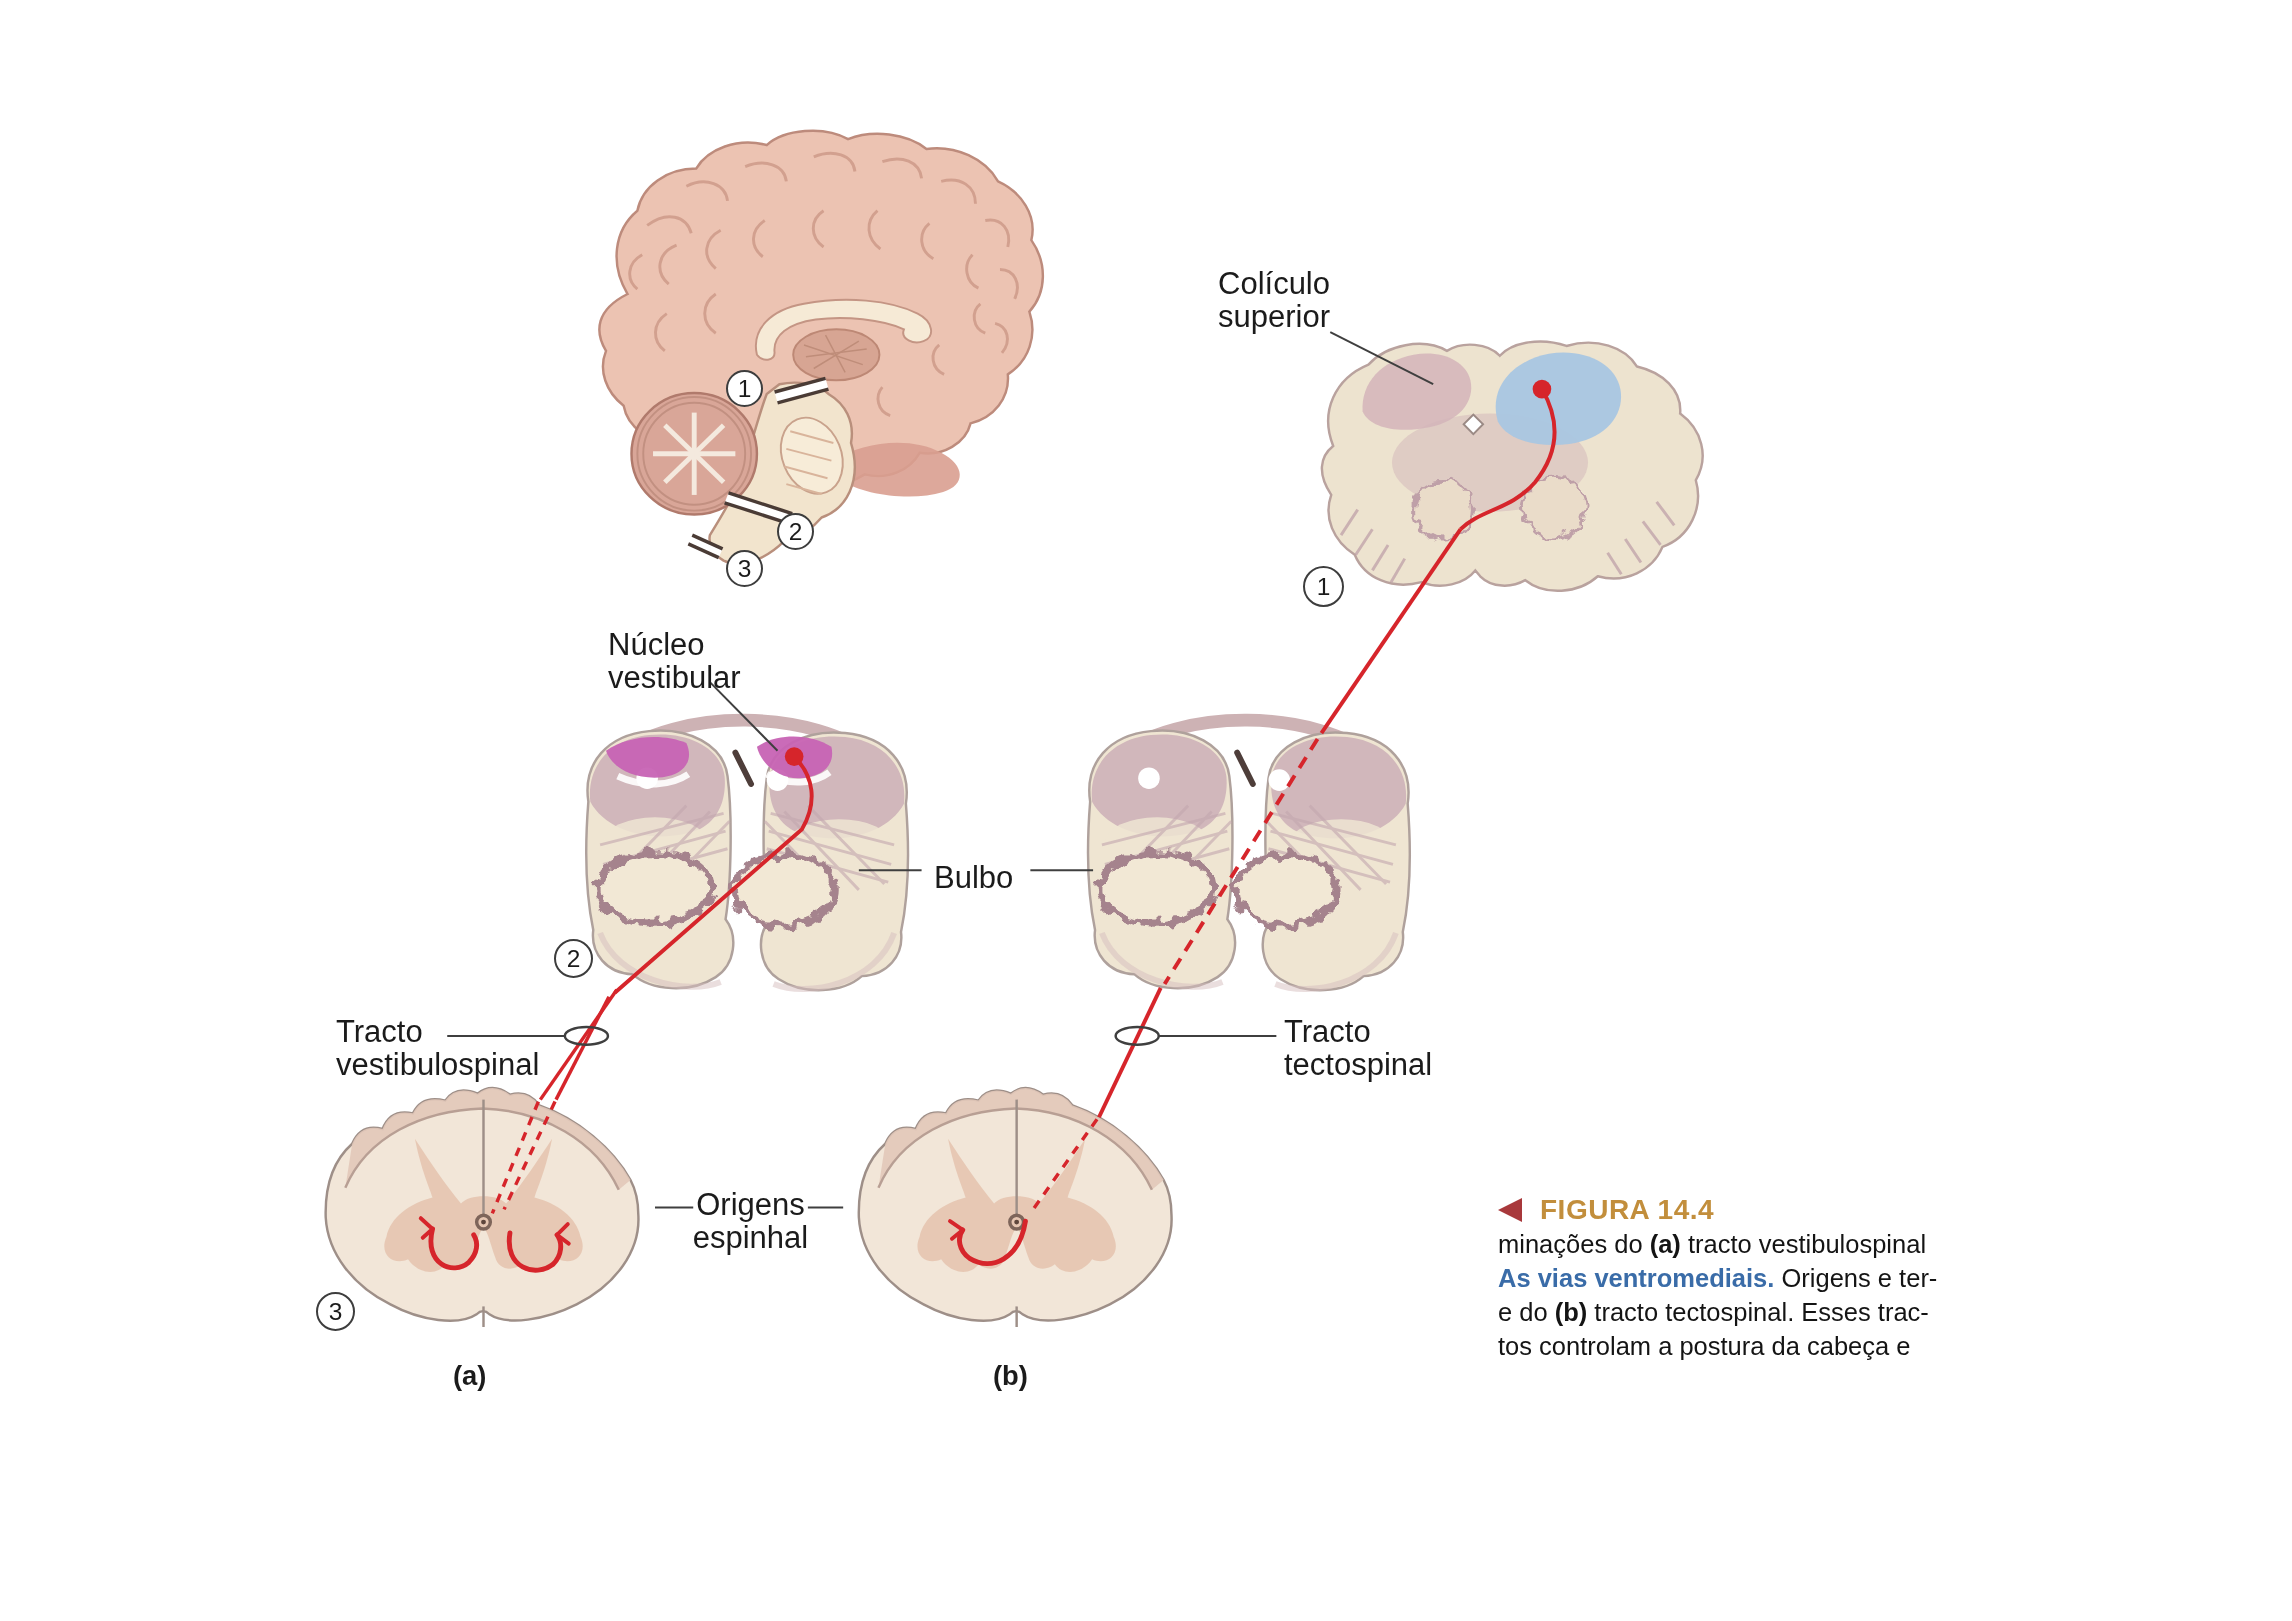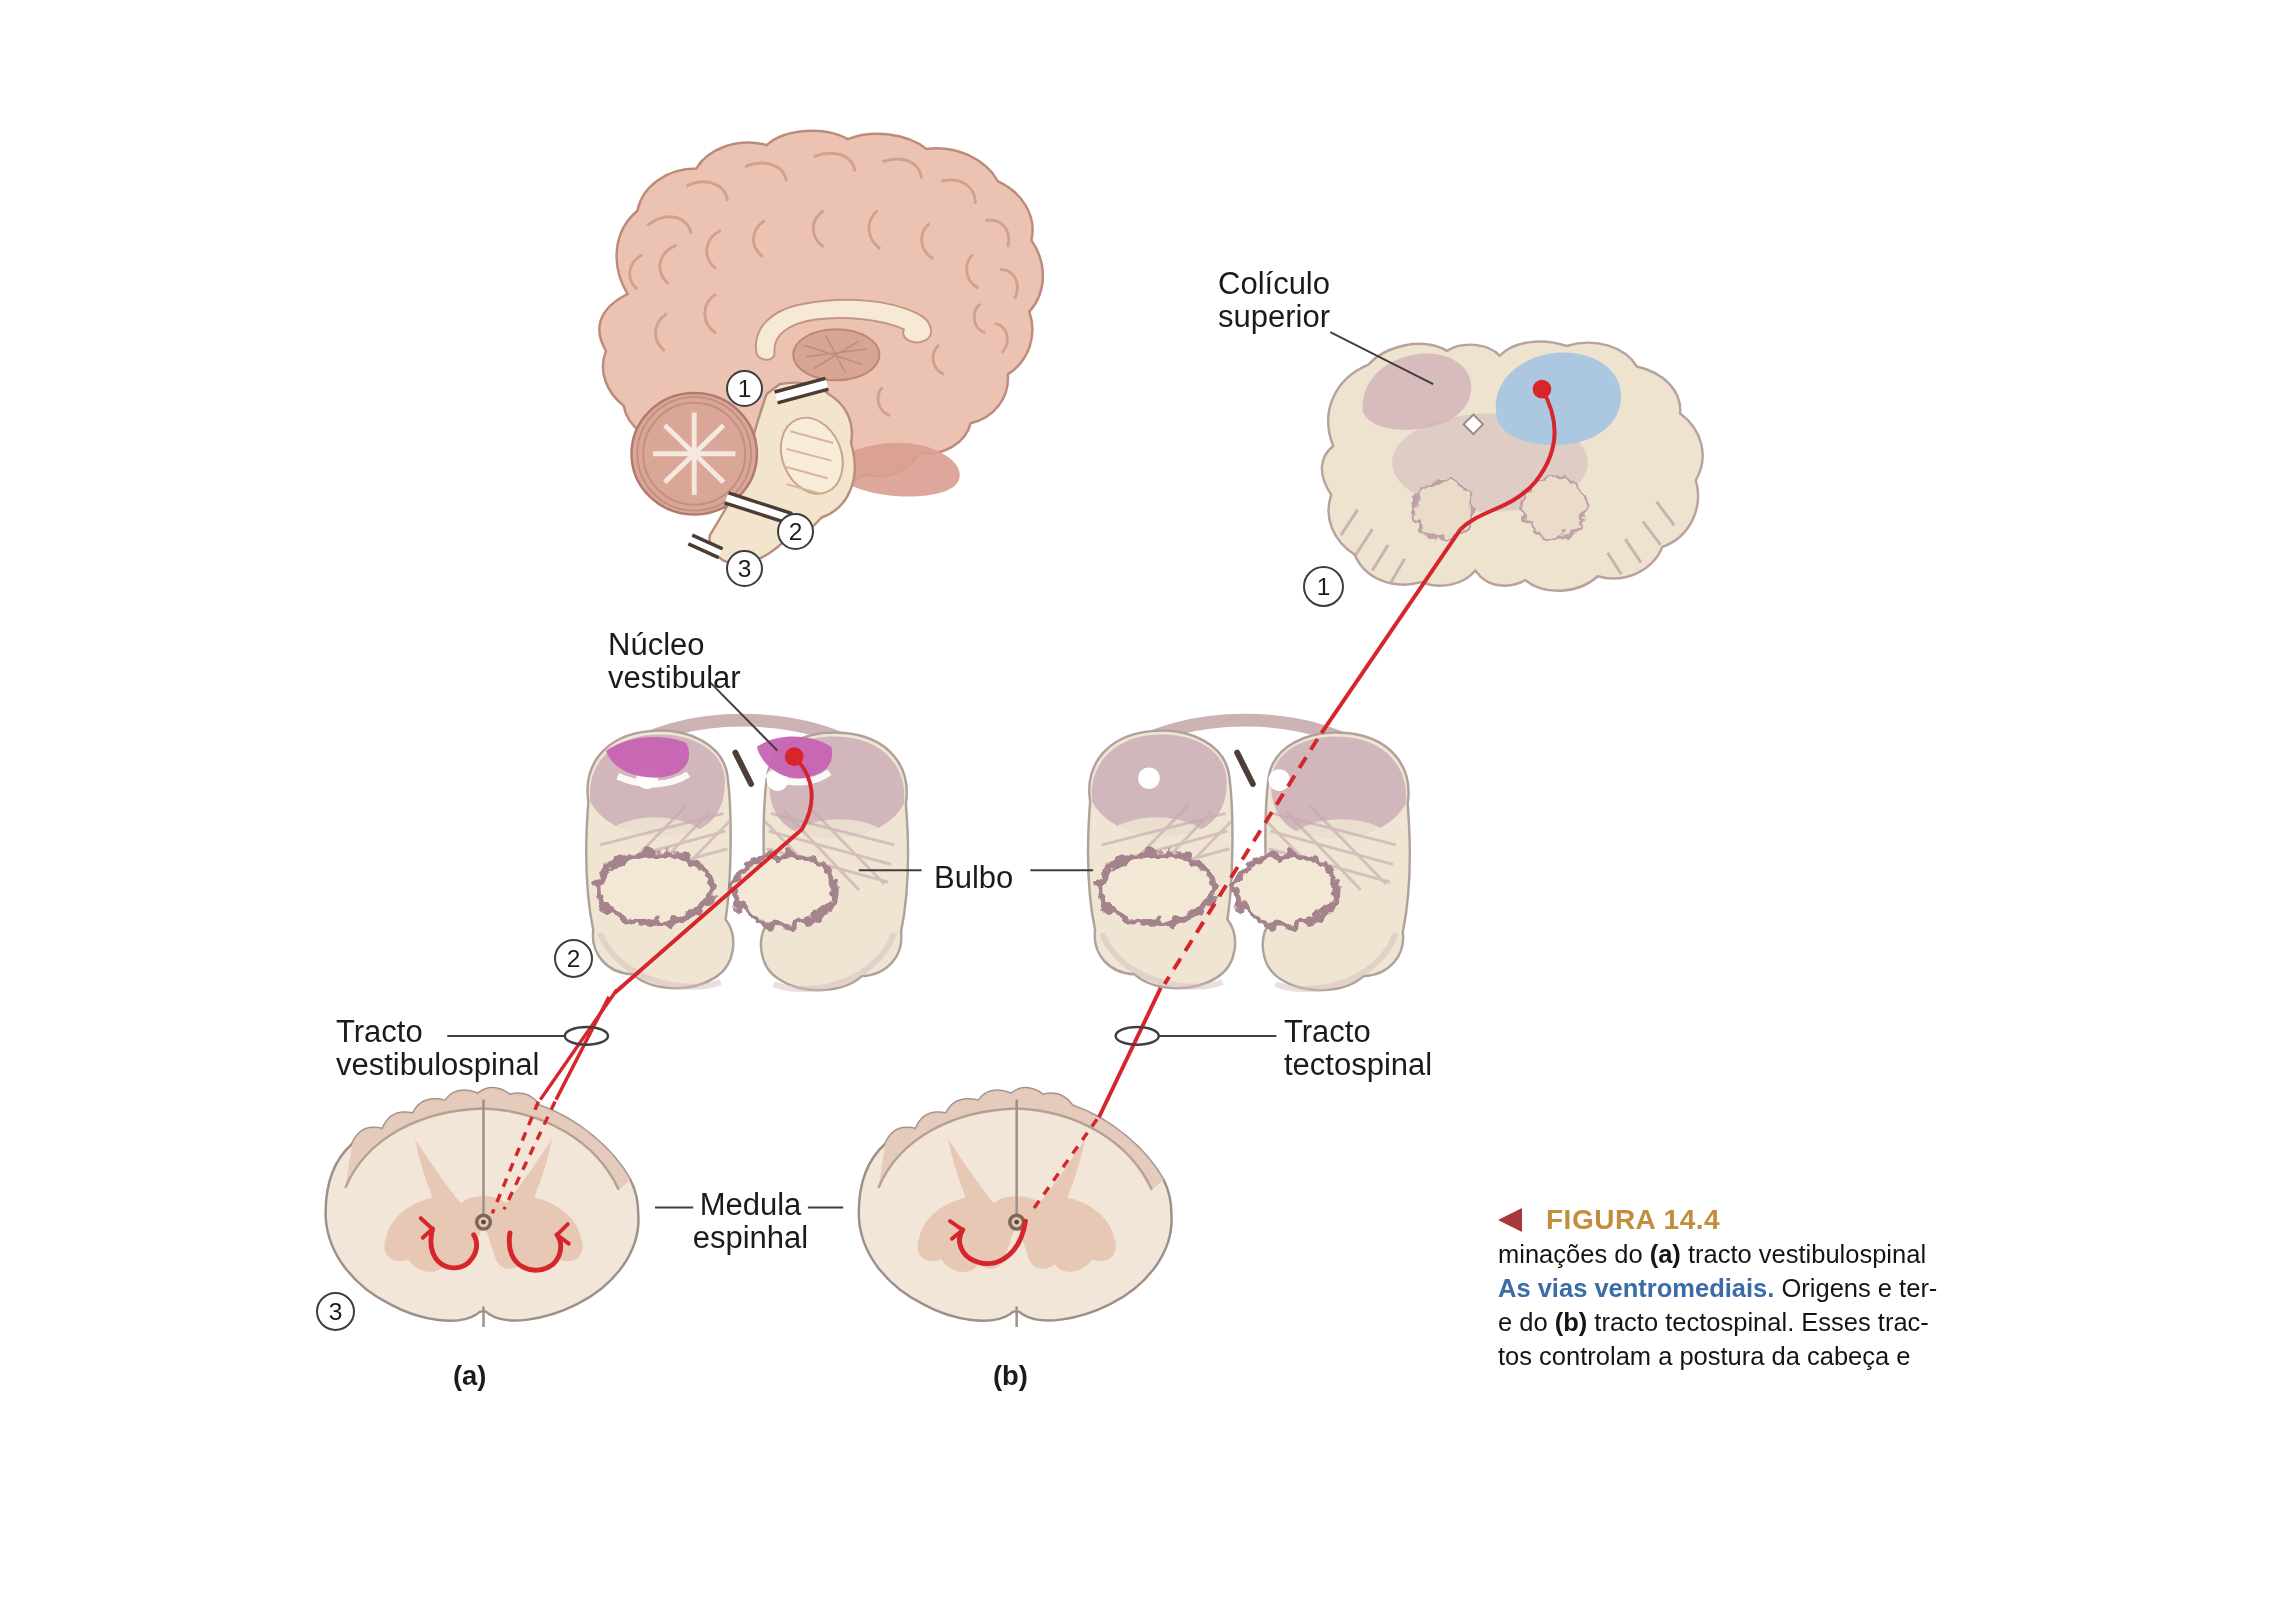--- a/index.html
+++ b/index.html
@@ -6,21 +6,21 @@
   body{width:2293px;height:1621px;position:relative;font-family:"Liberation Sans","DejaVu Sans",sans-serif;}
   .stage{position:absolute;left:0;top:0;width:2293px;height:1621px;overflow:hidden;}
   svg.art{position:absolute;left:0;top:0;}
   .lbl{position:absolute;font-size:31px;line-height:33px;color:#1b1b1b;white-space:nowrap;}
   .lbl.center{text-align:center;}
   .marker{position:absolute;background:#ffffff;border:2.9px solid #3d3d3d;border-radius:50%;
           display:flex;align-items:center;justify-content:center;font-size:24.5px;color:#1b1b1b;
           box-sizing:border-box;}
   .panel-lab{position:absolute;font-size:27.4px;font-weight:bold;color:#1b1b1b;}
   .caption{position:absolute;left:1498px;top:1192px;width:470px;font-size:25.5px;line-height:34px;color:#141414;}
-  .cap-head{display:flex;align-items:center;gap:24px;height:35px;margin-top:10px;}
+  .cap-head{display:flex;align-items:center;gap:18px;height:35px;}
   .tri-left{width:0;height:0;border-top:12.7px solid transparent;border-bottom:12.7px solid transparent;
             border-right:24.5px solid #a8383b;}
   .fig-num{color:#c28e3c;font-weight:bold;font-size:28px;letter-spacing:0.5px;}
   .cap-line{white-space:pre;}
   .cap-title{color:#3a6ca8;font-weight:bold;}
   .cap-b{font-weight:bold;}
 </style>
 </head>
 <body>
 
@@ -266,21 +266,21 @@
   <div>Tracto</div>
   <div>vestibulospinal</div>
 </div>
 
 <div class="lbl" style="left:1284px;top:1015px;">
   <div>Tracto</div>
   <div>tectospinal</div>
 </div>
 
 <div class="lbl center" style="left:677px;top:1188px;width:147px;">
-  <div>Medula</div>
+  <div>Origens</div>
   <div>espinhal</div>
 </div>
 
 <div class="panel-lab" style="left:453px;top:1360px;">(a)</div>
 <div class="panel-lab" style="left:993px;top:1360px;">(b)</div>
 
 <div class="marker" style="left:726px;top:370px;width:37px;height:37px;">1</div>
 <div class="marker" style="left:777px;top:513px;width:37px;height:37px;">2</div>
 <div class="marker" style="left:726px;top:550px;width:37px;height:37px;">3</div>
 

